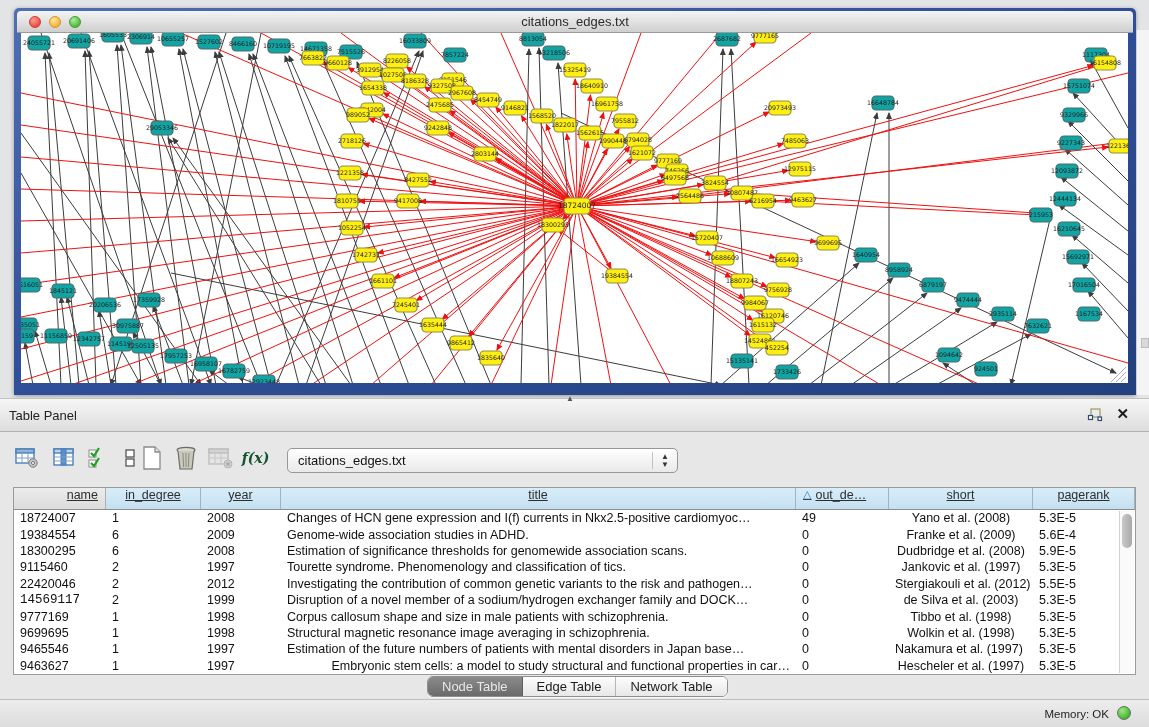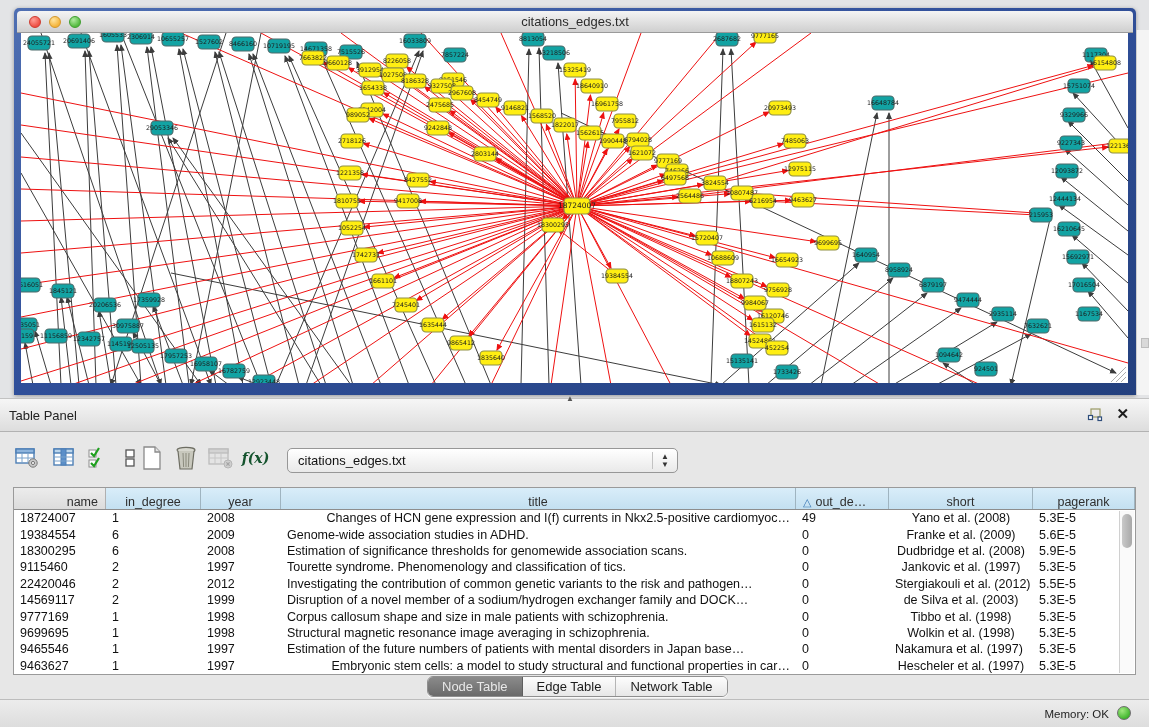--- a/index.html
+++ b/index.html
@@ -55,22 +55,22 @@
   .dropdown .dd-label { flex:1; font-size:13px; color:#111; padding-left:10px; }
   .dropdown .dd-sep { width:1px; height:17px; background:#c2c2c2; }
   .dropdown .dd-arrows { width:24px; text-align:center; font-size:8px; color:#333;
     line-height:8px; }
 
   .table-wrap { position:absolute; left:13px; top:88px; width:1123px; height:188px;
     background:#fff; border:1px solid #9a9a9a; display:flex; flex-direction:column; }
   .tbl { flex:1; display:flex; flex-direction:column; overflow:hidden; }
   .thead { display:flex; height:22px; border-bottom:1px solid #8d8d8d; flex:none; }
   .th { font-size:12.5px; color:#2e2e2e; border-right:1px solid #9fb4c0;
-    background:linear-gradient(#d9edf9,#c3e0f1); display:flex; align-items:flex-end;
-    padding:0 7px; flex:none; cursor:pointer; }
+    background:linear-gradient(#d9edf9,#c3e0f1); display:flex; align-items:flex-start;
+    padding:0 7px; flex:none; cursor:pointer;text-decoration:underline; }
   .th.gray { background:linear-gradient(#ececec,#dcdcdc); border-right-color:#b0b0b0; }
   .th .sort { color:#3a78b5; margin-right:4px; font-size:11px; }
   .tbody { flex:1; overflow:hidden; }
   .tr { display:flex; height:16.4px; align-items:center; }
   .td { font-size:12.5px; color:#101010; padding:0 6px; white-space:nowrap;
     overflow:hidden; flex:none; }
   .vscroll { position:absolute; right:1px; top:23px; bottom:1px; width:15px;
     background:#fafafa; border-left:1px solid #d0d0d0; }
   .vthumb { position:absolute; left:2px; top:3px; width:10px; height:34px;
     border-radius:6px; background:linear-gradient(90deg,#c9c9c9,#a9a9a9); }
@@ -884,33 +884,33 @@
             </div>
             <div class="th" style="width: 102px; justify-content: center;">
               <span>pagerank</span>
             </div>
           </div>
         <div class="tbody" id="tbody">
             <div class="tr">
               <div class="td" style="width: 92px; text-align: left;">18724007</div>
               <div class="td" style="width: 95px; text-align: left;">1</div>
               <div class="td" style="width: 80px; text-align: left;">2008</div>
-              <div class="td" style="width: 485px; flex: 1 1 0%; text-align: right;">Changes of HCN gene expression and I(f) currents in Nkx2.5-positive cardiomyoc…</div>
+              <div class="td" style="width: 485px; flex: 1 1 0%; text-align: left;">Changes of HCN gene expression and I(f) currents in Nkx2.5-positive cardiomyoc…</div>
               <div class="td" style="width: 93px; text-align: left;">49</div>
               <div class="td" style="width: 144px; text-align: center;">Yano et al. (2008)</div>
               <div class="td" style="width: 102px; text-align: left;">5.3E-5</div>
             </div>
             <div class="tr">
               <div class="td" style="width: 92px; text-align: left;">19384554</div>
               <div class="td" style="width: 95px; text-align: left;">6</div>
               <div class="td" style="width: 80px; text-align: left;">2009</div>
               <div class="td" style="width: 485px; flex: 1 1 0%; text-align: left;">Genome-wide association studies in ADHD.</div>
               <div class="td" style="width: 93px; text-align: left;">0</div>
               <div class="td" style="width: 144px; text-align: center;">Franke et al. (2009)</div>
-              <div class="td" style="width: 102px; text-align: left;">5.6E-5</div>
+              <div class="td" style="width: 102px; text-align: left;">5.6E-4</div>
             </div>
             <div class="tr">
               <div class="td" style="width: 92px; text-align: left;">18300295</div>
               <div class="td" style="width: 95px; text-align: left;">6</div>
               <div class="td" style="width: 80px; text-align: left;">2008</div>
               <div class="td" style="width: 485px; flex: 1 1 0%; text-align: left;">Estimation of significance thresholds for genomewide association scans.</div>
               <div class="td" style="width: 93px; text-align: left;">0</div>
               <div class="td" style="width: 144px; text-align: center;">Dudbridge et al. (2008)</div>
               <div class="td" style="width: 102px; text-align: left;">5.9E-5</div>
             </div>
@@ -926,21 +926,21 @@
             <div class="tr">
               <div class="td" style="width: 92px; text-align: left;">22420046</div>
               <div class="td" style="width: 95px; text-align: left;">2</div>
               <div class="td" style="width: 80px; text-align: left;">2012</div>
               <div class="td" style="width: 485px; flex: 1 1 0%; text-align: left;">Investigating the contribution of common genetic variants to the risk and pathogen…</div>
               <div class="td" style="width: 93px; text-align: left;">0</div>
               <div class="td" style="width: 144px; text-align: center;">Stergiakouli et al. (2012)</div>
               <div class="td" style="width: 102px; text-align: left;">5.5E-5</div>
             </div>
             <div class="tr">
-              <div class="td" style="width: 92px; text-align: left;">14569117</div>
+              <div class="td" style="width: 92px; text-align: left; font-family: Liberation Mono, monospace;">14569117</div>
               <div class="td" style="width: 95px; text-align: left;">2</div>
               <div class="td" style="width: 80px; text-align: left;">1999</div>
               <div class="td" style="width: 485px; flex: 1 1 0%; text-align: left;">Disruption of a novel member of a sodium/hydrogen exchanger family and DOCK…</div>
               <div class="td" style="width: 93px; text-align: left;">0</div>
               <div class="td" style="width: 144px; text-align: center;">de Silva et al. (2003)</div>
               <div class="td" style="width: 102px; text-align: left;">5.3E-5</div>
             </div>
             <div class="tr">
               <div class="td" style="width: 92px; text-align: left;">9777169</div>
               <div class="td" style="width: 95px; text-align: left;">1</div>

